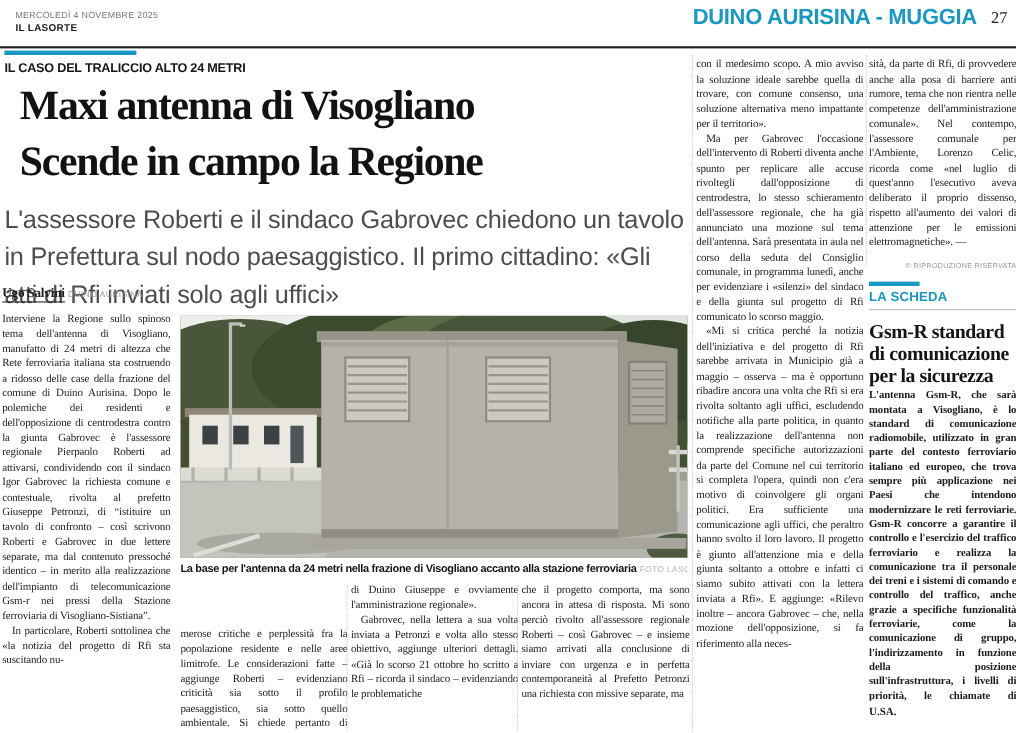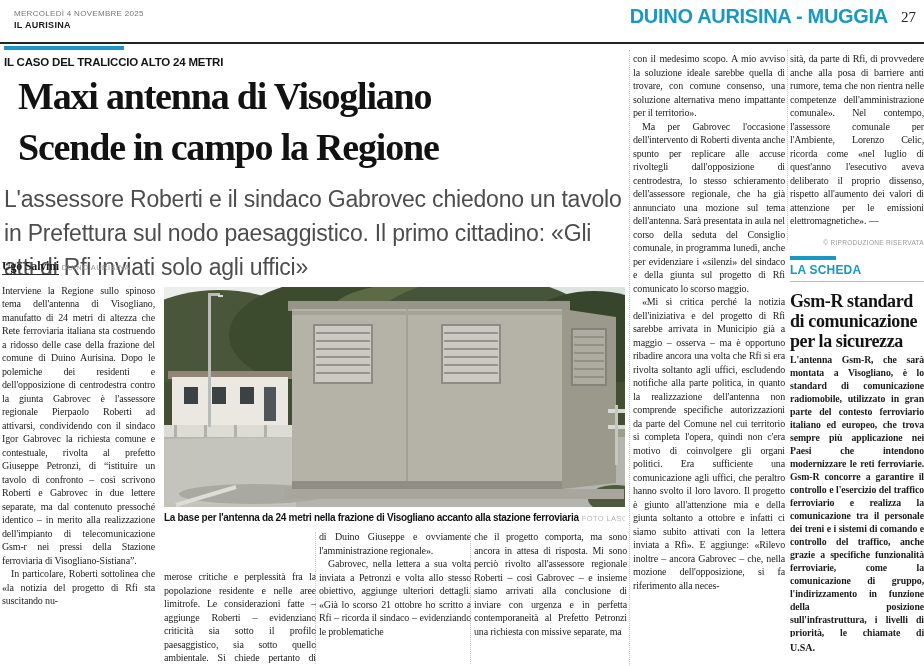--- a/index.html
+++ b/index.html
@@ -66,21 +66,21 @@
     color:#1c1c1c;overflow:hidden;}
   .sch-sign{left:790px;top:642px;width:134px;text-align:left;font-family:"Liberation Serif",serif;
     font-weight:bold;font-size:10px;color:#1a1a1a;}
 </style>
 </head>
 <body>
 
 <div>
 
   <div class="abs hdr-date">MERCOLEDÌ 4 NOVEMBRE 2025</div>
-  <div class="abs hdr-masthead">IL AURISINA</div>
+  <div class="abs hdr-masthead">IL LASORTE</div>
   <div class="abs hdr-section">DUINO AURISINA - MUGGIA</div>
   <div class="abs hdr-page">27</div>
   <div class="abs hdr-rule"></div>
 
   <div class="abs accent-bar"></div>
   <div class="abs kicker">IL CASO DEL TRALICCIO ALTO 24 METRI</div>
   <h1 class="abs headline"><span>Maxi antenna di Visogliano</span><br><span>Scende in campo la Regione</span></h1>
   <div class="abs subhead">L'assessore Roberti e il sindaco Gabrovec chiedono un tavolo in Prefettura sul nodo paesaggistico. Il primo cittadino: «Gli atti di Rfi inviati solo agli uffici»</div>
 
   <div class="col col1">

